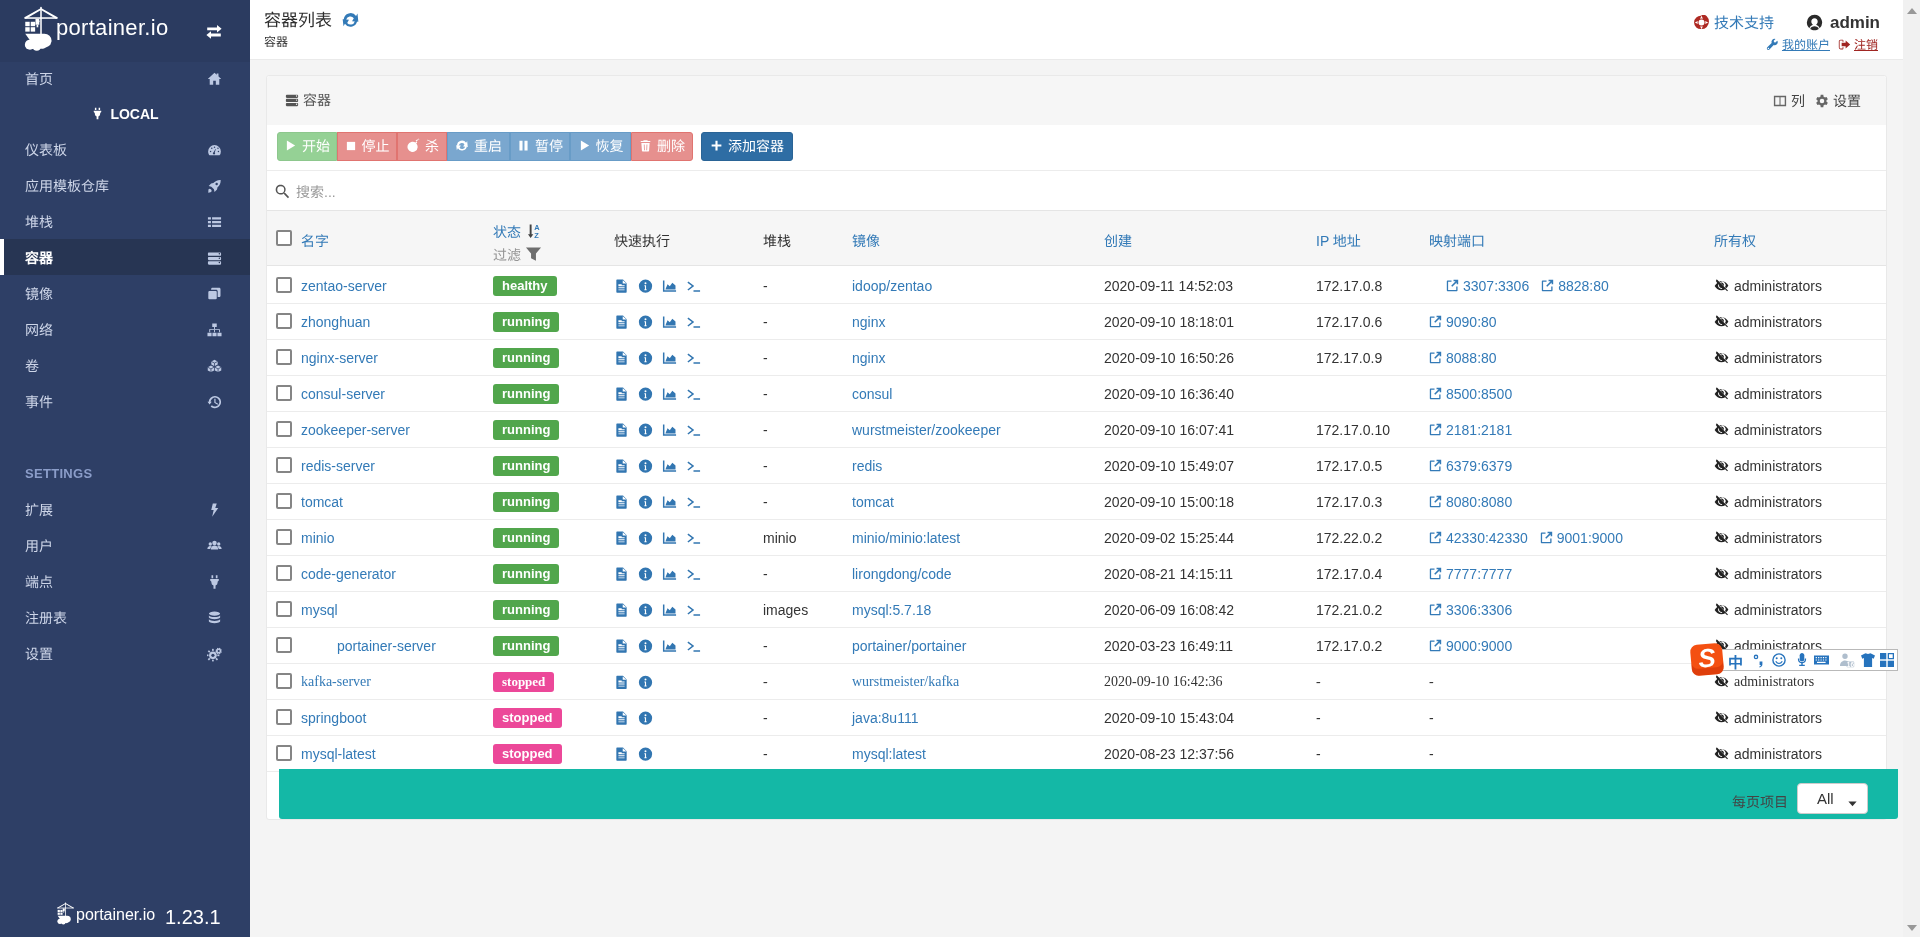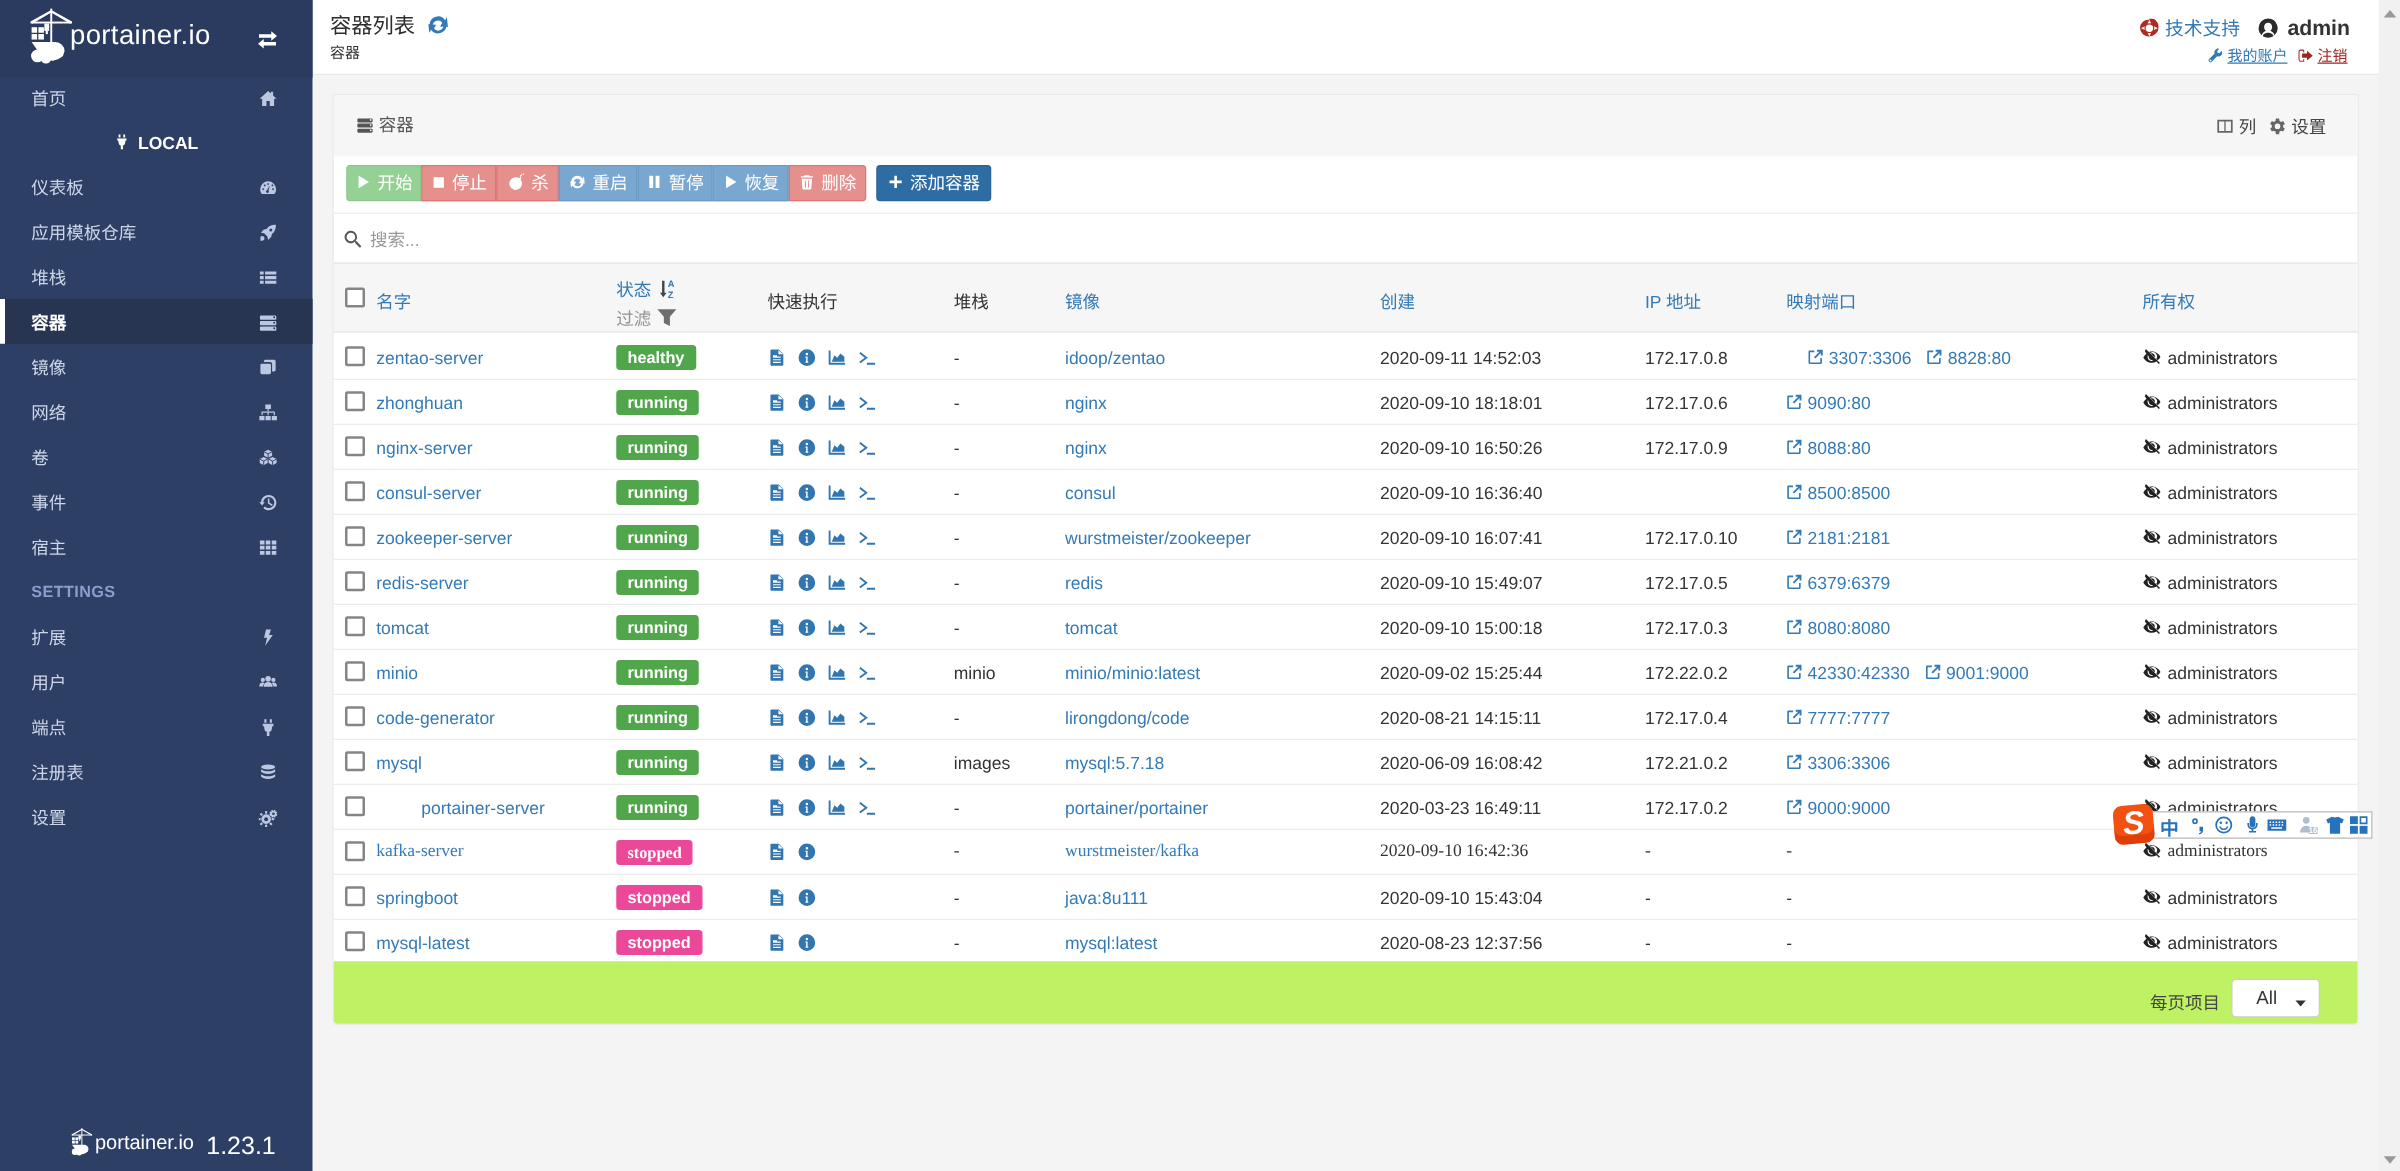--- a/index.html
+++ b/index.html
@@ -25,21 +25,21 @@
 #sb-foot .logo { position:absolute; left:57px; top:1px; }
 #sb-foot .bn { position:absolute; left:76px; top:5px; font-size:16px; }
 #sb-foot .v { position:absolute; left:165px; top:5px; font-size:20px; }
 
 
 #pageheader { position:absolute; left:250px; top:0; width:1653px; height:60px; background:#fff; border-bottom:1px solid #eaeaea; }
 #ph-title { position:absolute; left:264px; top:6px; font-size:17px; color:#2d2d2d; }
 #ph-refresh { position:absolute; left:341px; top:11px; color:#337ab7; }
 #ph-crumb { position:absolute; left:264px; top:32px; font-size:12px; color:#333; }
 .ph-row1 { position:absolute; right:40px; top:11px; white-space:nowrap; z-index:3; }
-.ph-row1 .support { color:#337ab7; font-size:15px; margin-right:14px; }
+.ph-row1 .support { color:#337ab7; font-size:15px; margin-right:32px; }
 .ph-row1 .admin { color:#333; font-size:17px; font-weight:bold; }
 .ph-row2 { position:absolute; right:42px; top:35px; white-space:nowrap; font-size:12px; z-index:3; }
 .ph-row2 a.acct { color:#337ab7; text-decoration:underline; margin-right:8px; }
 .ph-row2 a.logout { color:#a02622; text-decoration:underline; }
 
 
 #panel { position:absolute; left:266px; top:75px; width:1621px; height:745px; background:#fff; border:1px solid #e9e9e9; border-radius:3px; }
 #widget-header { position:absolute; left:0; top:0; width:100%; height:49px; background:#f6f6f6; border-radius:3px 3px 0 0; }
 #wh-title { position:absolute; left:18px; top:13px; color:#555; font-size:14px; }
 #wh-actions { position:absolute; right:25px; top:14px; color:#444; font-size:14px; }
@@ -76,21 +76,21 @@
 .badge.green { background:#51a64c; }
 .badge.red { background:#ec4899; }
 .qa { color:#3276b1; }
 .qa .qi { margin-right:9px; }
 .dark { color:#333; }
 .portlink { color:#337ab7; margin-right:12px; }
 .own { color:#333; }
 .own svg { color:#222; }
 
 
-#tfoot { position:absolute; left:0; bottom:0; width:100%; height:50px; background:#bef264; border-radius:0 0 3px 3px; }
+#tfoot { position:absolute; left:12px; bottom:0; width:100%; height:50px; background:#14b8a6; border-radius:0 0 3px 3px; }
 #perpage { position:absolute; right:110px; top:22px; font-size:14px; color:#444; }
 #allsel { position:absolute; right:30px; top:14px; width:71px; height:31px; background:#fff; border:1px solid #ccc; border-radius:4px; font-size:15px; color:#333; }
 #allsel .at { position:absolute; left:19px; top:6px; }
 #allsel .ac { position:absolute; right:9px; top:9px; color:#333; }
 
 
 #scrollbar { position:absolute; right:0; top:0; width:17px; height:937px; background:#f1f1f1; z-index:10; }
 .sb-arrow { position:absolute; left:4px; width:0; height:0; border-left:5px solid transparent; border-right:5px solid transparent; }
 .sb-up { top:8px; border-bottom:6px solid #989898; }
 .sb-down { bottom:6px; border-top:6px solid #989898; }
@@ -189,26 +189,20 @@
           <g stroke="#2e3f66" stroke-width="0.8" fill="none">
             <path d="M4.6 3 8 4.8l3.4-1.8M8 4.8v3.4M.8 9.2l3.4 1.8 3.4-1.8M4.2 11v3.4M8.4 9.2l3.4 1.8 3.4-1.8M11.8 11v3.4"></path>
           </g>
         </svg></span>
     </div>
 <div class="menu-item" style="top:383px;height:36px;">
       <span class="mi-label">事件</span>
       <span class="mi-icon"><svg width="15" height="15" viewBox="0 0 16 16" fill="currentColor">
           <path d="M8.3 1.5A6.5 6.5 0 0 0 1.8 7.6H.5l2.3 2.9 2.3-2.9H3.8a4.7 4.7 0 1 1 1.4 3.7l-1.3 1.3A6.5 6.5 0 1 0 8.3 1.5z"></path>
           <path d="M7.8 4.5h1.3v3.6l2.8 1.6-.7 1.1-3.4-2z"></path>
-        </svg></span>
-    </div>
-<div class="menu-item" style="top:419px;height:36px;">
-      <span class="mi-label">宿主</span>
-      <span class="mi-icon"><svg width="15" height="15" viewBox="0 0 16 16" fill="currentColor">
-          <path d="M1 2h3.9v3.3H1zM6 2h3.9v3.3H6zM11.1 2H15v3.3h-3.9zM1 6.4h3.9v3.3H1zM6 6.4h3.9v3.3H6zM11.1 6.4H15v3.3h-3.9zM1 10.8h3.9v3.3H1zM6 10.8h3.9v3.3H6zM11.1 10.8H15v3.3h-3.9z"></path>
         </svg></span>
     </div>
 <div class="menu-item" style="top:455px;height:36px;">
       <span class="mi-label" style="color:#8b9dc9;font-size:13px;font-weight:bold;letter-spacing:0.3px;">SETTINGS</span>
     </div>
 <div class="menu-item" style="top:491px;height:36px;">
       <span class="mi-label">扩展</span>
       <span class="mi-icon"><svg width="15" height="15" viewBox="0 0 16 16" fill="currentColor">
           <path d="M10.4 1H6.2L4.5 8h2.6l-1.6 7L12 5.8H8.8z"></path>
         </svg></span>

